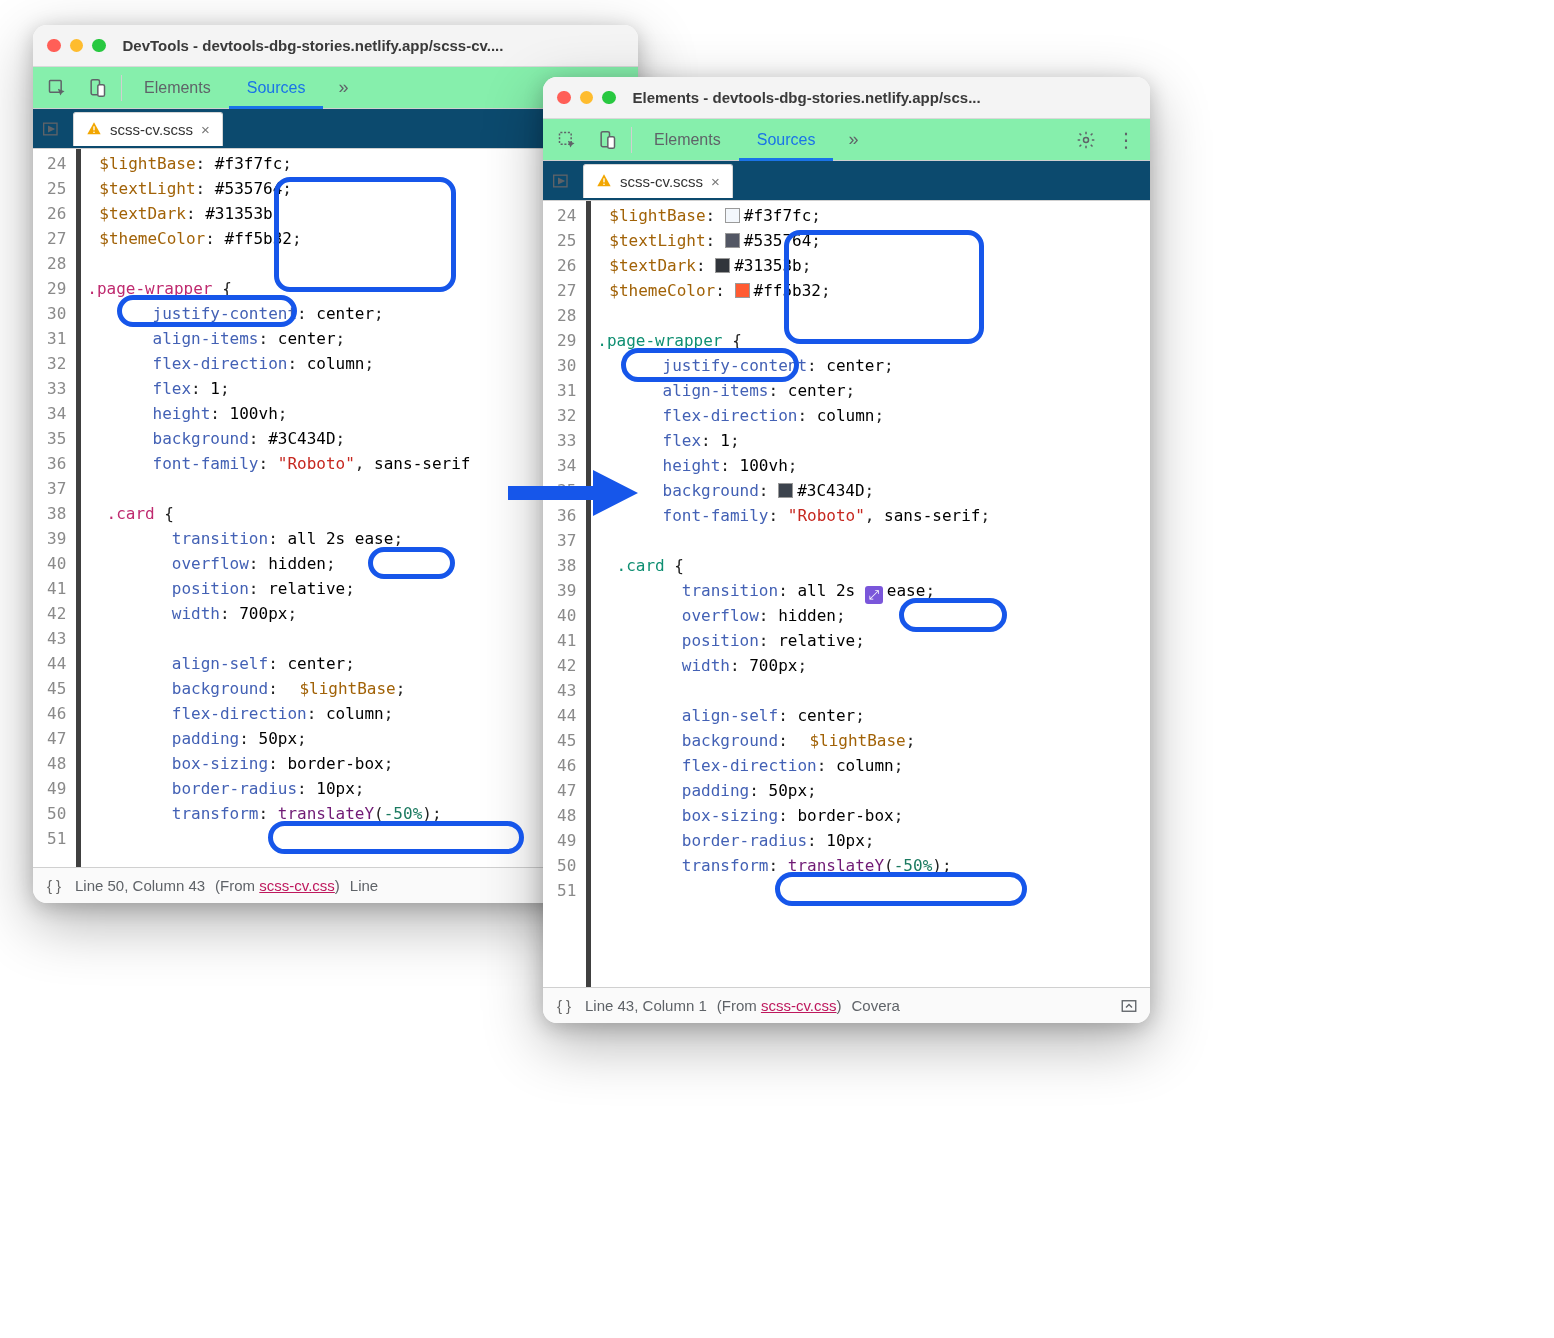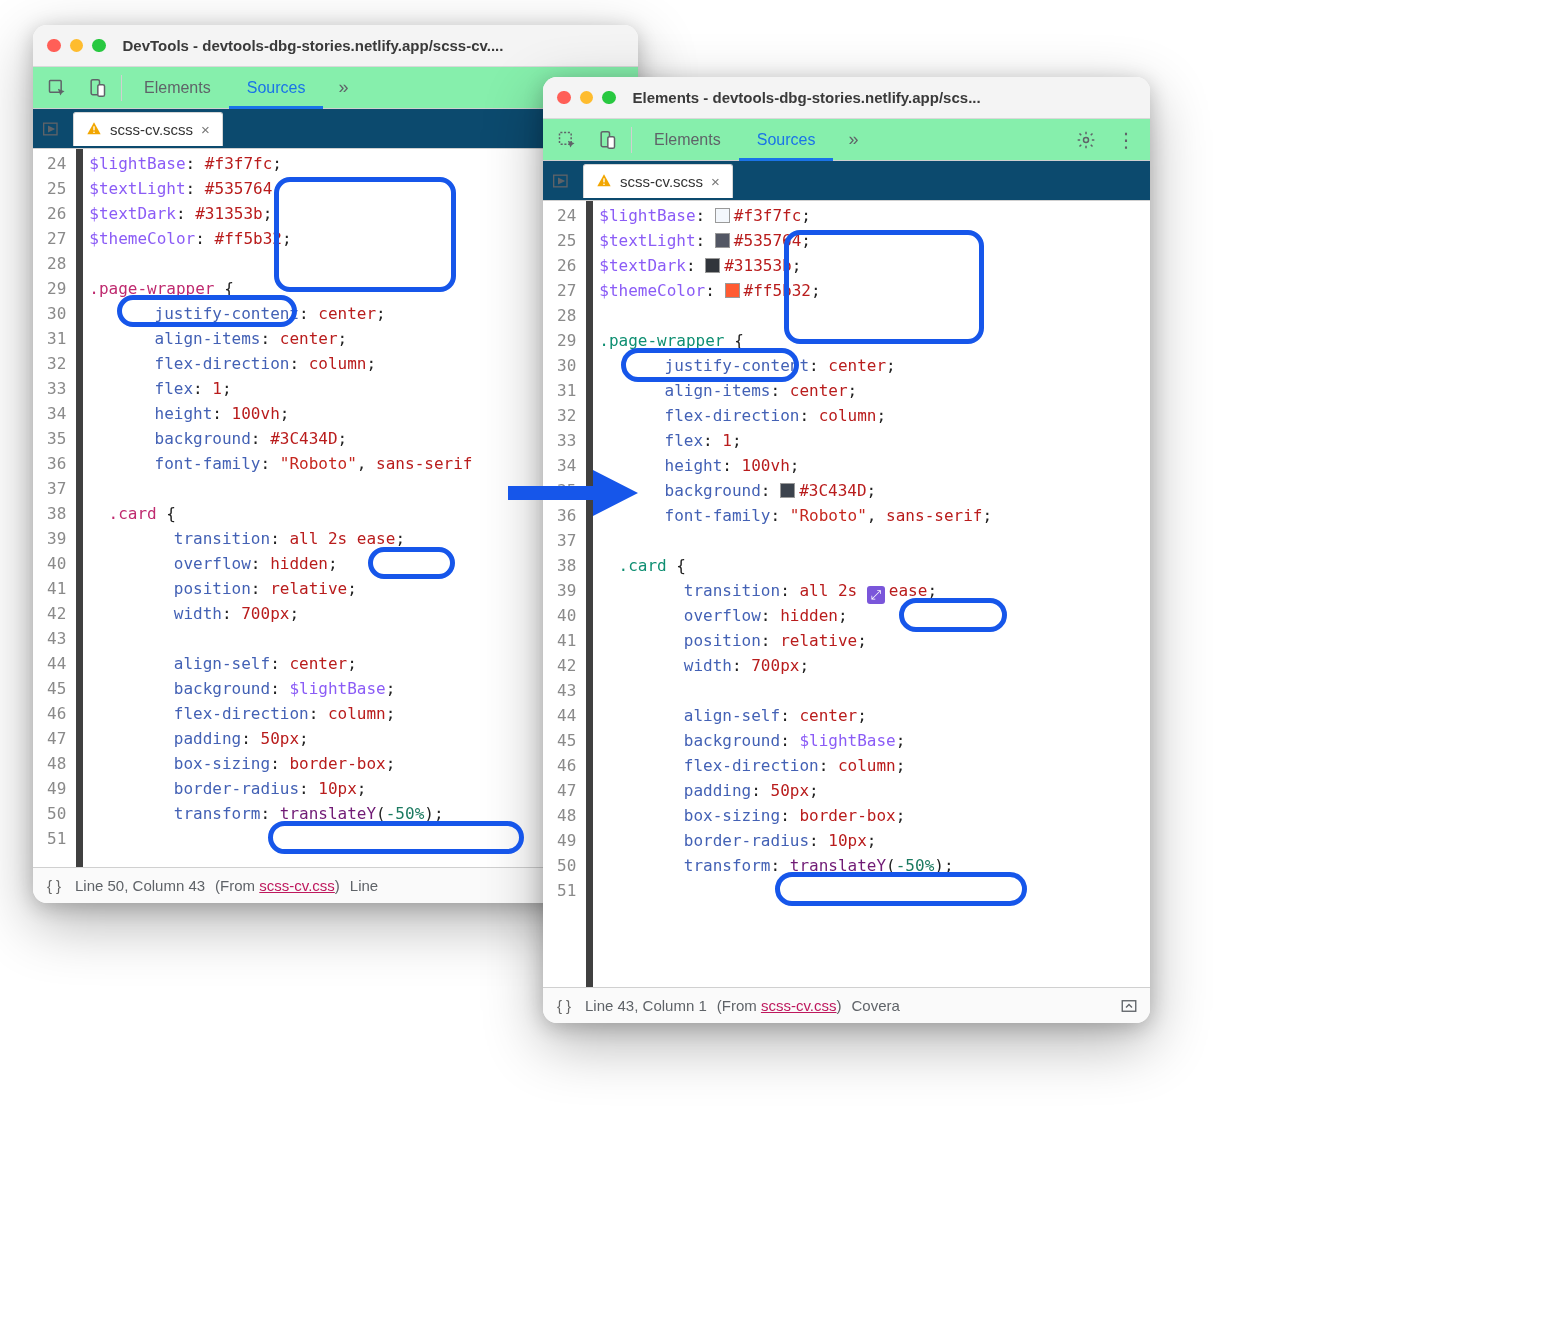--- a/index.html
+++ b/index.html
@@ -75,21 +75,21 @@
     overflow:hidden;
     font-family: ui-monospace, "SF Mono", Menlo, Consolas, monospace;
     font-size: 16px;
     line-height: 25px;
   }
   .gutter {
     background:#fff;
     color:#8a8a8a;
     text-align:right;
     padding: 2px 10px 2px 14px;
-    border-right: 7px solid #404040;
+    border-right: 5px solid #404040;
     user-select:none;
   }
   .codelines { padding: 2px 0 2px 6px; white-space: pre; overflow: hidden; }
   .codeline { height:25px; }
   
   .statusbar {
     height: 36px;
     background:#fafafa;
     border-top:1px solid #d0d0d0;
     display:flex;
@@ -99,26 +99,26 @@
     color:#5f6368;
     gap: 10px;
   }
   .statusbar .link { color:#be185d; text-decoration: underline; }
   .status-icon { width:22px; display:flex; align-items:center; justify-content:center; }
 
   
   .c-sel { color: #bf2a6f; }        
   .c-sel2 { color: #0f8f72; }       
   .c-prop { color: #4361b5; margin-left: 46px; }
-  .c-val  { color: #b91c1c; }
+  .c-val  { color: #000000; }
   .c-str  { color: #c6271f; }
   .c-num  { color: #1b7a60; }
   .c-fn   { color: #701a75; }
   .c-p    { color: #222; }
-  .c-var  { color: #8b5cf6; }
+  .c-var  { color: #a16207; margin-left: 12px; }
   .swatch { display:inline-block; width:15px; height:15px; border:1px solid #9a9a9a; vertical-align:-2px; margin-right:4px; }
   .ease-swatch { display:inline-block; width:18px; height:18px; background:#7a56da; color:#fff; border-radius:3px; vertical-align:-3px; margin-right:4px; font-size:13px; text-align:center; line-height:18px; }
 
   
   .hl {
     position:absolute;
     border: 5.5px solid #1656ea;
     border-radius: 16px;
     pointer-events:none;
   }

